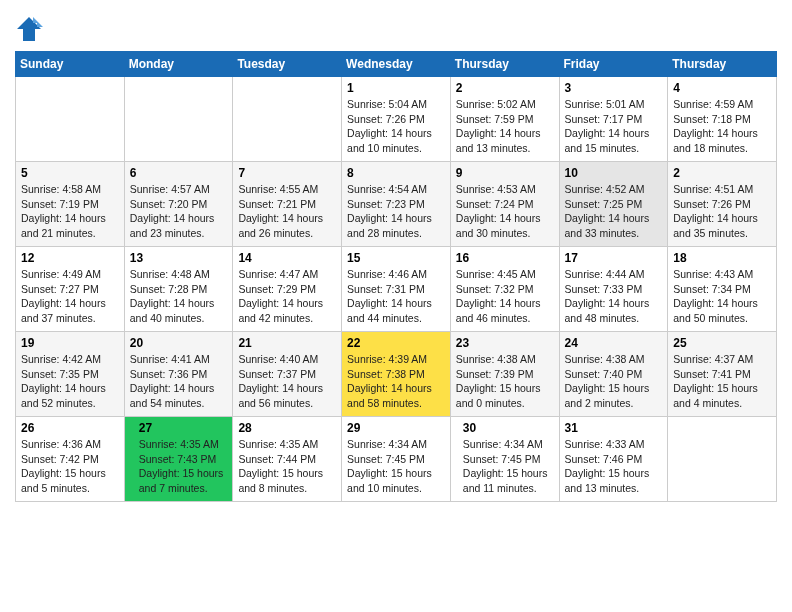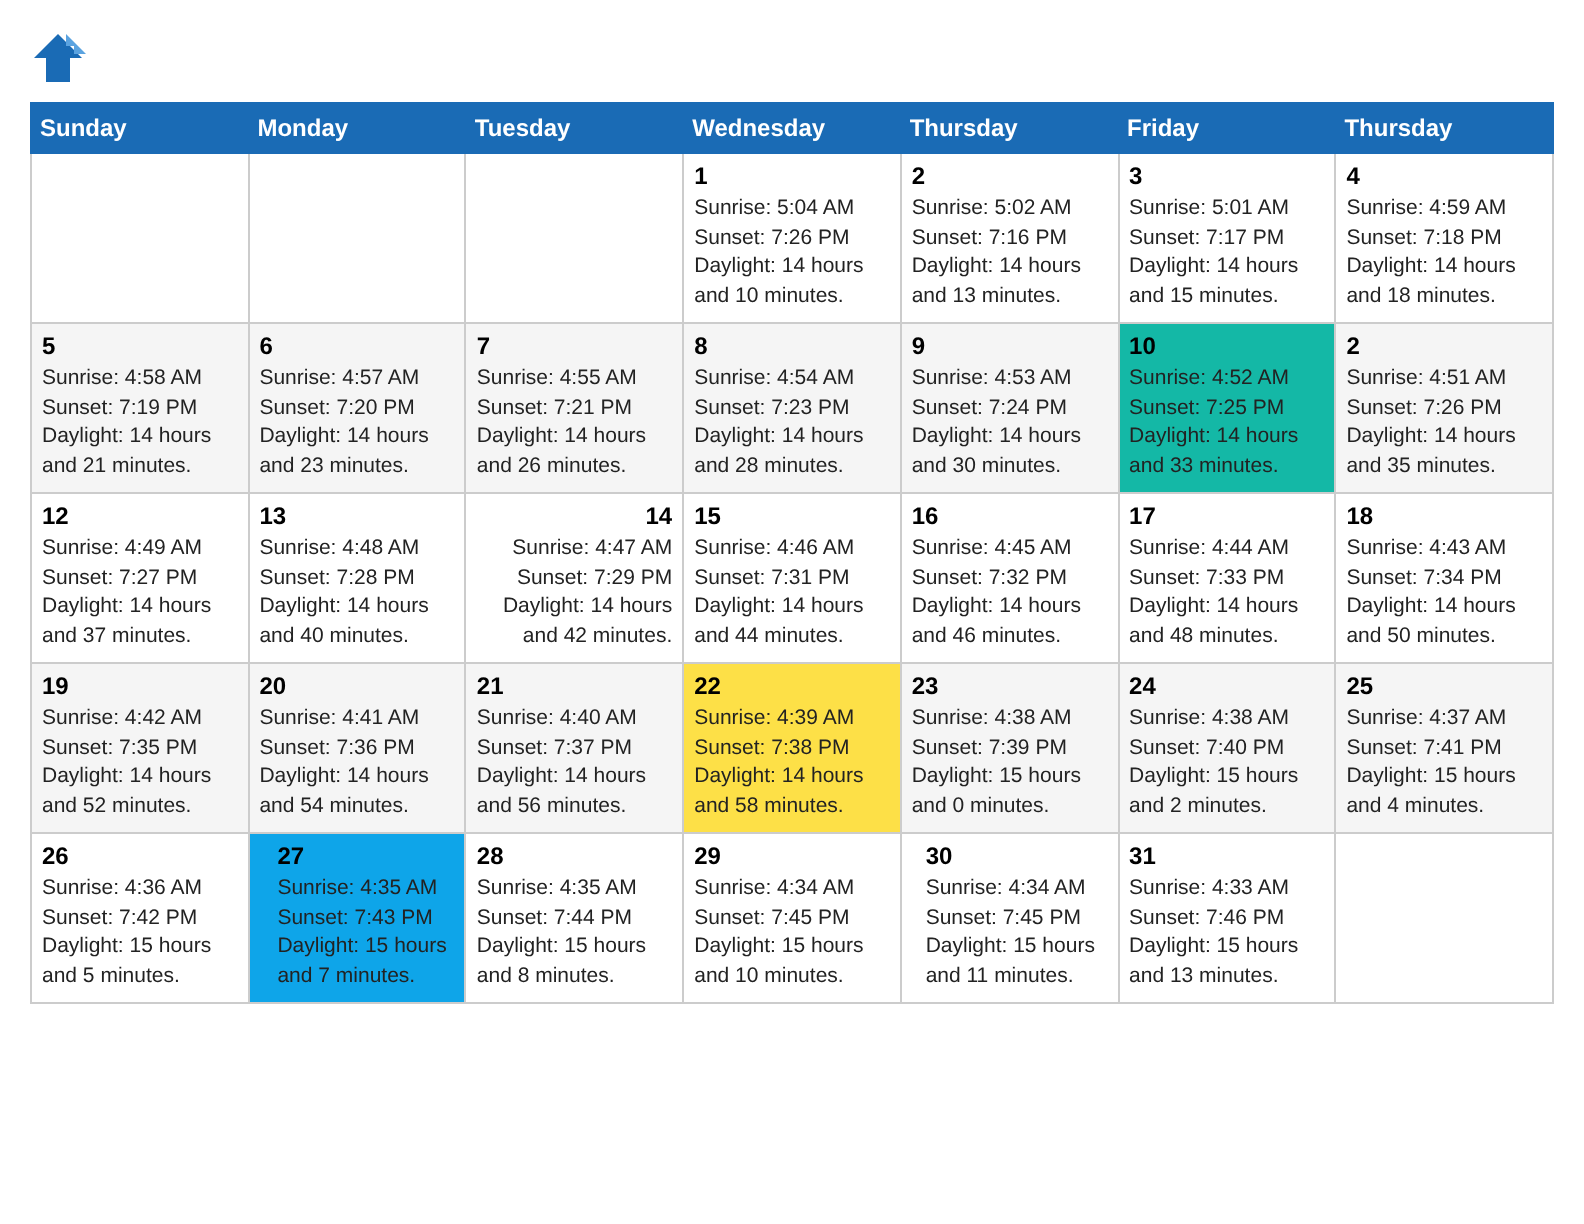--- a/index.html
+++ b/index.html
@@ -136,21 +136,21 @@
         <td style="background: rgb(255, 255, 255);">
           <span class="day-num">1</span>
           <div class="day-info">Sunrise: 5:04 AM
 Sunset: 7:26 PM
 Daylight: 14 hours
 and 10 minutes.</div>
         </td>
         <td style="background: rgb(255, 255, 255);">
           <span class="day-num">2</span>
           <div class="day-info">Sunrise: 5:02 AM
-Sunset: 7:16 PM
+Sunset: 7:59 PM
 Daylight: 14 hours
 and 13 minutes.</div>
         </td>
         <td style="background: rgb(255, 255, 255);">
           <span class="day-num">3</span>
           <div class="day-info">Sunrise: 5:01 AM
 Sunset: 7:17 PM
 Daylight: 14 hours
 and 15 minutes.</div>
         </td>
@@ -191,21 +191,21 @@
 Daylight: 14 hours
 and 28 minutes.</div>
         </td>
         <td style="background: rgb(245, 245, 245);">
           <span class="day-num">9</span>
           <div class="day-info">Sunrise: 4:53 AM
 Sunset: 7:24 PM
 Daylight: 14 hours
 and 30 minutes.</div>
         </td>
-        <td style="background: #14b8a6;">
+        <td style="background: #e5e5e5;">
           <span class="day-num">10</span>
           <div class="day-info">Sunrise: 4:52 AM
 Sunset: 7:25 PM
 Daylight: 14 hours
 and 33 minutes.</div>
         </td>
         <td style="background: rgb(245, 245, 245);">
           <span class="day-num">2</span>
           <div class="day-info">Sunrise: 4:51 AM
 Sunset: 7:26 PM
@@ -221,21 +221,21 @@
 Daylight: 14 hours
 and 37 minutes.</div>
         </td>
         <td style="background: rgb(255, 255, 255);">
           <span class="day-num">13</span>
           <div class="day-info">Sunrise: 4:48 AM
 Sunset: 7:28 PM
 Daylight: 14 hours
 and 40 minutes.</div>
         </td>
-        <td style="background: rgb(255, 255, 255); text-align: right;">
+        <td style="background: rgb(255, 255, 255);">
           <span class="day-num">14</span>
           <div class="day-info">Sunrise: 4:47 AM
 Sunset: 7:29 PM
 Daylight: 14 hours
 and 42 minutes.</div>
         </td>
         <td style="background: rgb(255, 255, 255);">
           <span class="day-num">15</span>
           <div class="day-info">Sunrise: 4:46 AM
 Sunset: 7:31 PM
@@ -316,21 +316,21 @@
         </td>
       </tr>
       <tr>
         <td style="background: rgb(255, 255, 255);">
           <span class="day-num">26</span>
           <div class="day-info">Sunrise: 4:36 AM
 Sunset: 7:42 PM
 Daylight: 15 hours
 and 5 minutes.</div>
         </td>
-        <td style="background: #0ea5e9; padding-left: 14px;">
+        <td style="background: #22c55e; padding-left: 14px;">
           <span class="day-num">27</span>
           <div class="day-info">Sunrise: 4:35 AM
 Sunset: 7:43 PM
 Daylight: 15 hours
 and 7 minutes.</div>
         </td>
         <td style="background: rgb(255, 255, 255);">
           <span class="day-num">28</span>
           <div class="day-info">Sunrise: 4:35 AM
 Sunset: 7:44 PM

